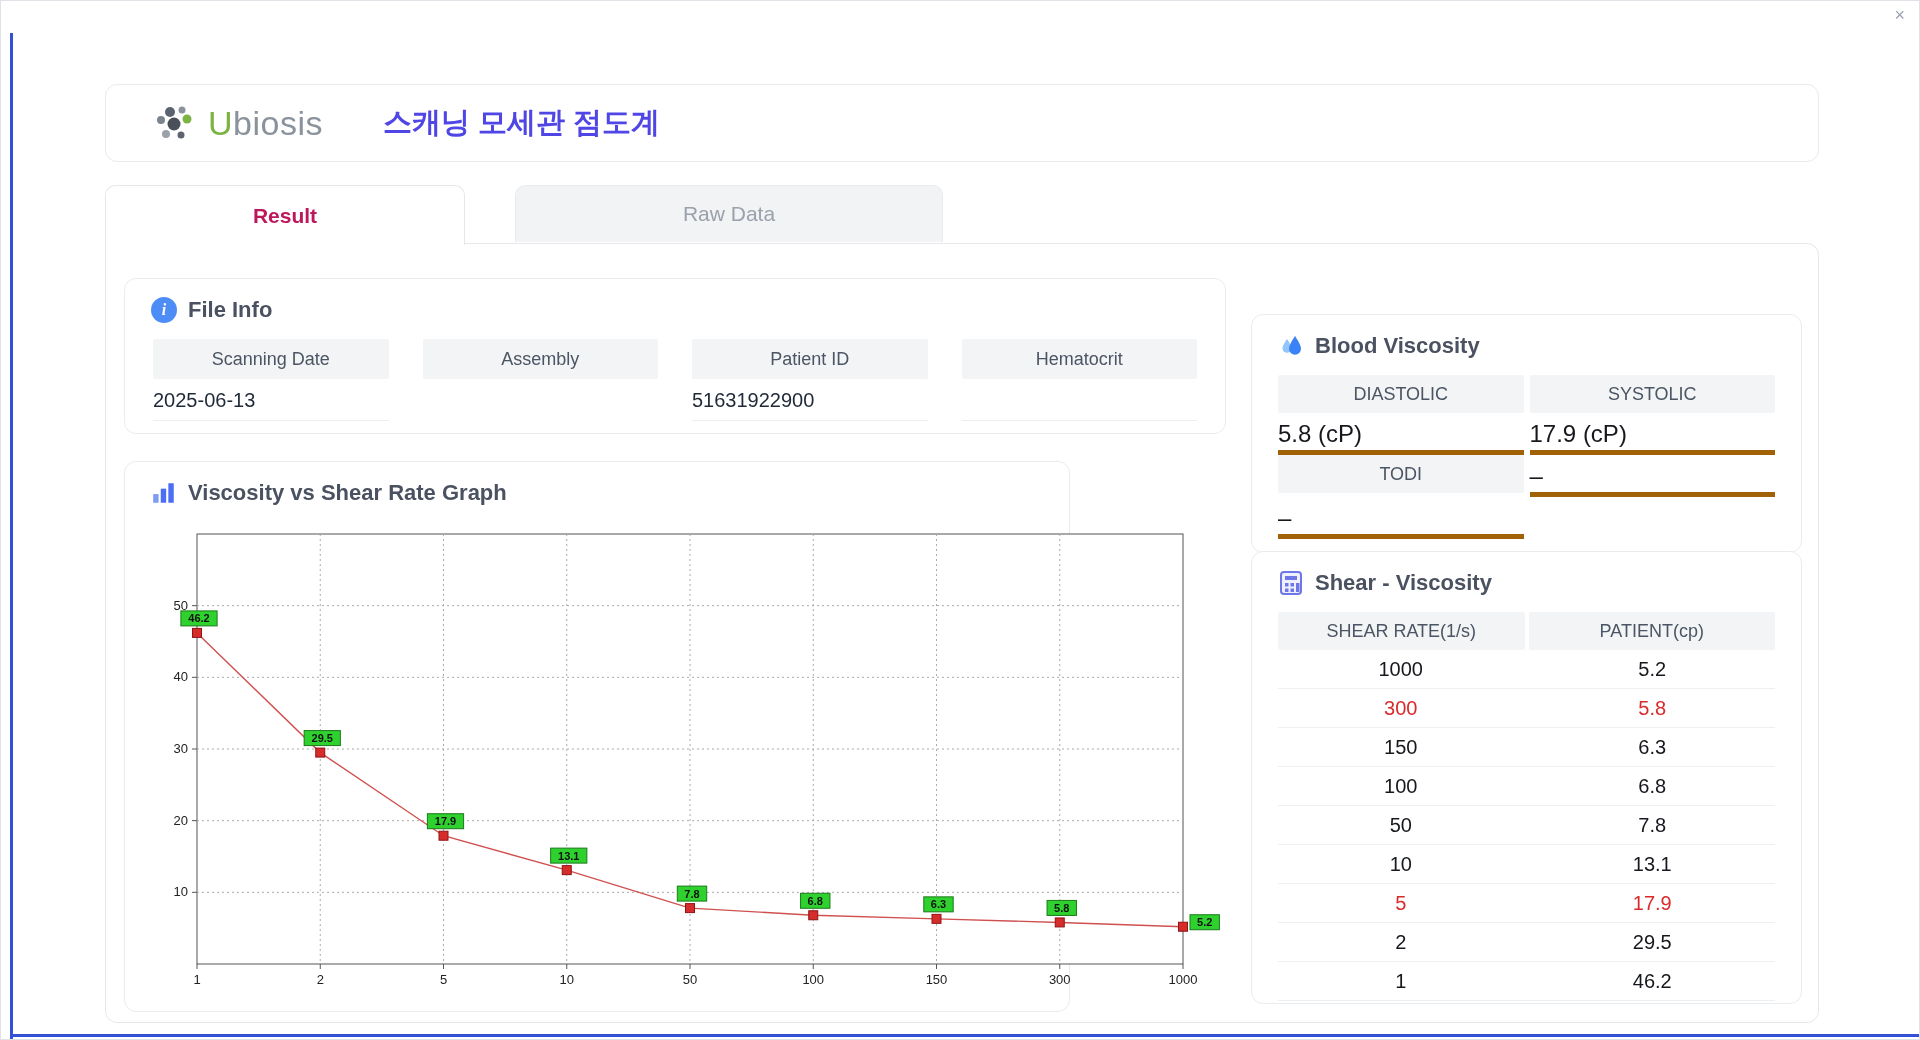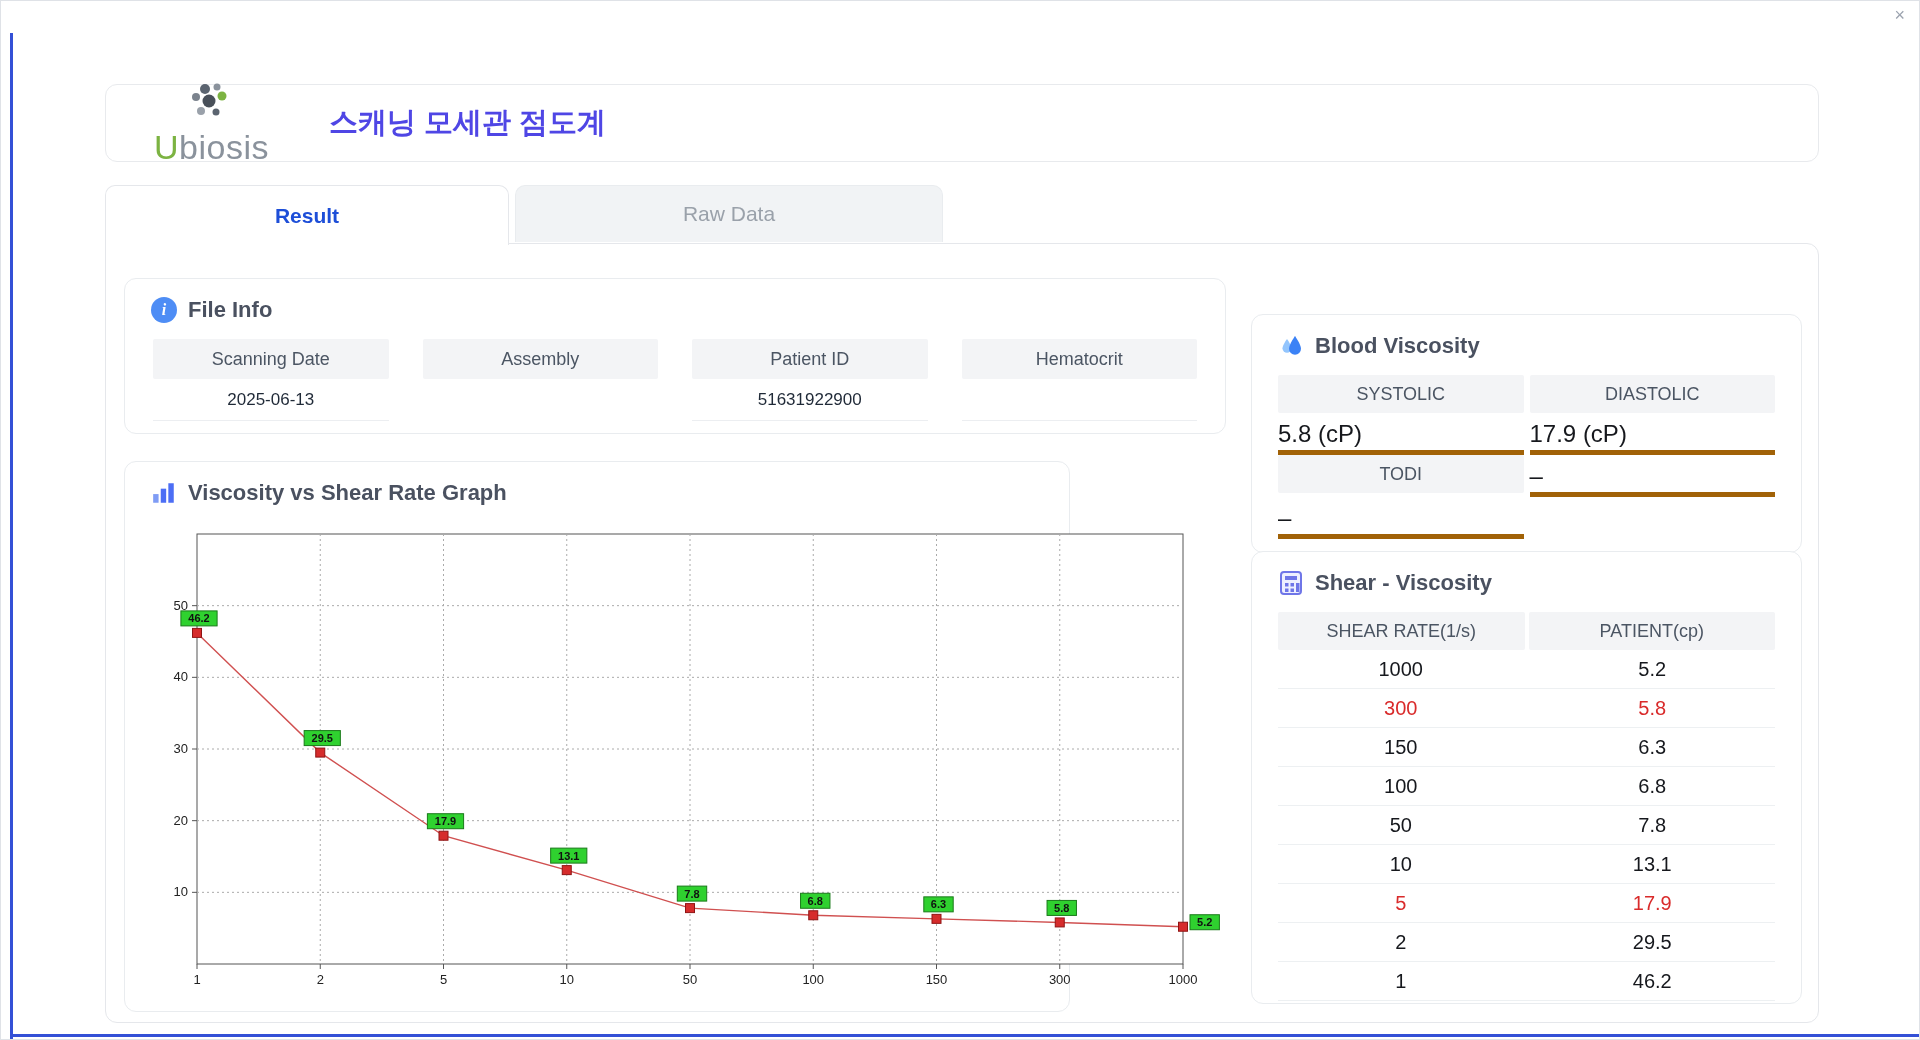--- a/index.html
+++ b/index.html
@@ -9,31 +9,31 @@
             border:1px solid #dfe2e7; overflow:hidden; }
 
   .accent-left { position:absolute; left:9px; top:32px; bottom:0; width:3px; background:#3450d6; }
   .accent-bottom { position:absolute; left:9px; right:0; top:1033px; height:3px; background:#3450d6; }
   .close-x { position:absolute; top:4px; right:14px; font-size:18px; color:#9ca3af; cursor:default; }
 
   
   .header-card { position:absolute; left:104px; top:83px; width:1714px; height:78px;
                  border:1px solid #e8eaed; border-radius:12px; background:#fff;
                  display:flex; align-items:center; padding-left:48px; }
-  .logo-wrap { display:flex; align-items:center; gap:8px;flex-direction:column; }
+  .logo-wrap { display:flex; align-items:center; gap:8px; }
   .logo-text { font-size:34px; font-weight:500; letter-spacing:0.5px; }
   .logo-text .u { color:#7cb342; }
   .logo-text .rest { color:#8a929c; }
   .app-title { margin-left:60px; font-size:29px; font-weight:bold; color:#4f46e5; }
 
   
   .tab { position:absolute; top:184px; height:60px; display:flex; align-items:center;
          justify-content:center; border-radius:10px 10px 0 0; font-size:21px; cursor:pointer; }
-  .tab-result { left:104px; width:404px; background:#fff; border:1px solid #e5e7eb; border-bottom:none;
-                color:#1d4ed8; font-weight:bold; z-index:3; }
+  .tab-result { left:104px; width:360px; background:#fff; border:1px solid #e5e7eb; border-bottom:none;
+                color:#be185d; font-weight:bold; z-index:3; }
   .tab-raw { left:514px; width:428px; height:57px; background:#f1f3f5; border:1px solid #e9ecef;
              border-bottom:none; color:#9aa1aa; z-index:1; }
 
   
   .main-panel { position:absolute; left:104px; top:242px; width:1714px; height:780px;
                 background:#fff; border:1px solid #e5e7eb; border-radius:0 12px 12px 12px; z-index:2; }
 
   .card { position:absolute; background:#fff; border:1px solid #e9ecef; border-radius:12px;
           padding:18px 26px; }
   .card-heading { display:flex; align-items:center; gap:11px; font-size:22px; font-weight:bold;
@@ -41,21 +41,21 @@
   .info-ic { display:inline-flex; width:26px; height:26px; border-radius:50%; background:#4e8df5;
              color:#fff; font-size:16px; font-weight:bold; align-items:center; justify-content:center;
              font-family:"Liberation Serif", serif; font-style:italic; }
 
   
   .file-info-card { left:18px; top:34px; width:1102px; height:156px; }
   .fi-fields { display:flex; gap:34px; margin:4px 2px 0 2px; }
   .fi-field { flex:1; }
   .fi-label { background:#f3f4f6; height:40px; line-height:40px; text-align:center;
               font-size:18px; color:#4b5563; border-radius:2px; }
-  .fi-value { height:42px; line-height:42px; text-align:center; font-size:17px; color:#1f2937;
+  .fi-value { height:42px; line-height:42px; text-align:left; font-size:20px; color:#1f2937;
               border-bottom:1px solid #eceef1; }
 
   
   .graph-card { left:18px; top:217px; width:946px; height:551px; }
 
   
   .bv-card { left:1145px; top:34px; width:551px; height:239px;margin-top:36px; }
   .bv-grid { display:grid; grid-template-columns:1fr 1fr; column-gap:6px; }
   .bv-h { background:#f3f4f6; height:38px; line-height:38px; text-align:center;
           font-size:18px; color:#4b5563; border-radius:2px; }
@@ -209,22 +209,22 @@
 
     <div class="card bv-card">
       <div class="card-heading">
         <svg width="26" height="26" viewBox="0 0 26 26">
           <path d="M9 6 C9 6 4.5 12 4.5 15.2 a4.5 4.5 0 0 0 9 0 C13.5 12 9 6 9 6 Z" fill="#93c5fd"></path>
           <path d="M17 3 C17 3 11 11.5 11 15.8 a6 6 0 0 0 12 0 C23 11.5 17 3 17 3 Z" fill="#3b82f6"></path>
         </svg>
         <span>Blood Viscosity</span>
       </div>
       <div class="bv-grid">
+        <div class="bv-h">DIASTOLIC</div>
         <div class="bv-h">SYSTOLIC</div>
-        <div class="bv-h">DIASTOLIC</div>
         <div class="bv-v">5.8 (cP)</div>
         <div class="bv-v">17.9 (cP)</div>
         <div class="bv-h">TODI</div>
         <div class="bv-v">–</div>
         <div class="bv-v">–</div>
       </div>
     </div>
 
     <div class="card sv-card">
       <div class="card-heading">

